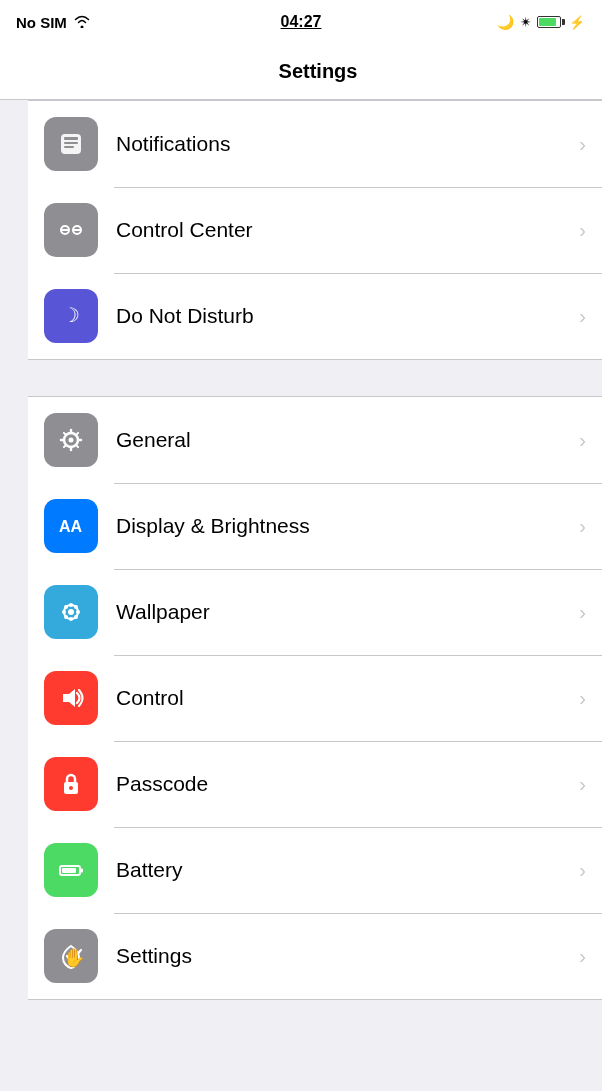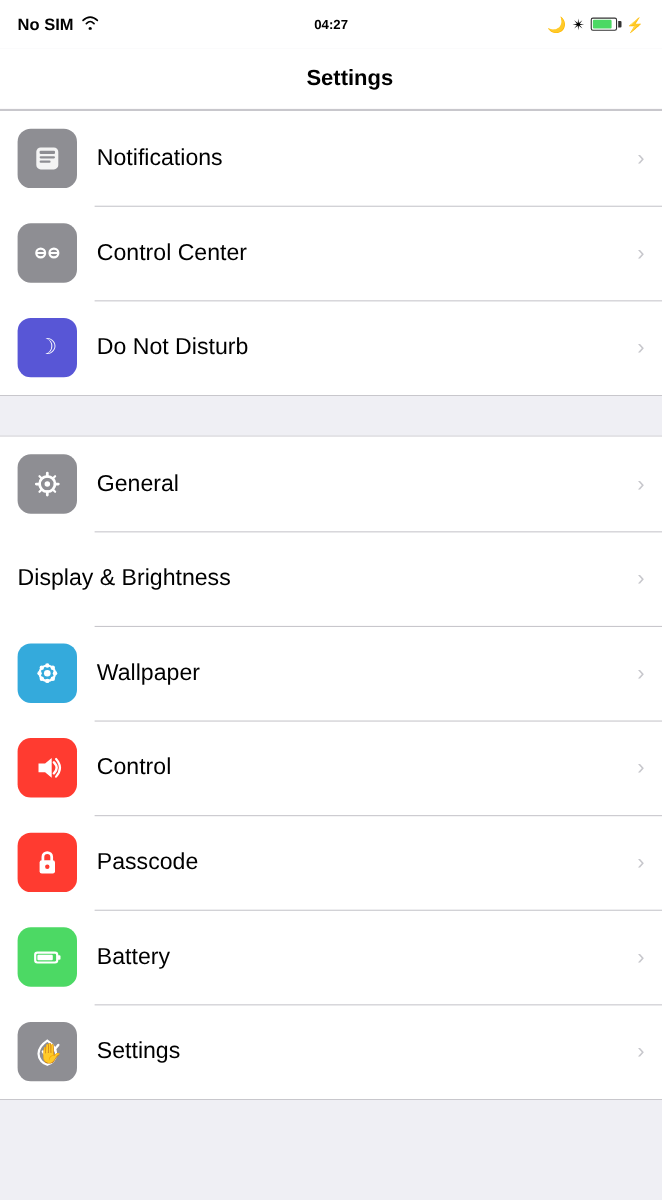--- a/index.html
+++ b/index.html
@@ -24,25 +24,26 @@
       font-weight: 500;
     }
     .status-left {
       display: flex;
       align-items: center;
       gap: 6px;
       font-size: 15px;
       font-weight: 600;
     }
     .status-center {
-      font-size: 12px;
+      font-size: 16px;
       font-weight: 600;
       position: absolute;
       left: 50%;
       transform: translateX(-50%);
+      text-decoration: underline;
     }
     .status-right {
       display: flex;
       align-items: center;
       gap: 5px;
       font-size: 13px;
     }
     .battery-icon {
       display: inline-flex;
       align-items: center;
@@ -93,20 +94,21 @@
     .section-gap {
       height: 36px;
       background: #efeff4;
     }
 
     
     .settings-group {
       background: #fff;
       border-top: 1px solid #c8c7cc;
       border-bottom: 1px solid #c8c7cc;
+      margin-left: 28px;
     }
 
     .settings-item {
       display: flex;
       align-items: center;
       height: 86px;
       padding: 0 16px;
       background: #fff;
       position: relative;
       cursor: pointer;
@@ -248,20 +250,25 @@
         <line x1="21" y1="21" x2="23.1" y2="23.1" stroke="white" stroke-width="2" stroke-linecap="round"></line>
         <line x1="23.1" y1="8.9" x2="21" y2="11" stroke="white" stroke-width="2" stroke-linecap="round"></line>
         <line x1="8.9" y1="23.1" x2="11" y2="21" stroke="white" stroke-width="2" stroke-linecap="round"></line>
       </svg>
     </div>
     <span class="item-label">General</span>
     <span class="chevron">›</span>
   </div>
 
   <div class="settings-item">
+    <div class="item-icon icon-display">
+      <svg width="32" height="32" viewBox="0 0 32 32">
+        <text x="4" y="22" font-size="16" fill="white" font-family="Arial" font-weight="bold">AA</text>
+      </svg>
+    </div>
     <span class="item-label">Display &amp; Brightness</span>
     <span class="chevron">›</span>
   </div>
 
   <div class="settings-item">
     <div class="item-icon icon-wallpaper">
       <svg width="32" height="32" viewBox="0 0 32 32">
         <circle cx="16" cy="16" r="7" fill="none" stroke="white" stroke-width="2"></circle>
         <circle cx="16" cy="9" r="2" fill="white"></circle>
         <circle cx="16" cy="23" r="2" fill="white"></circle>

